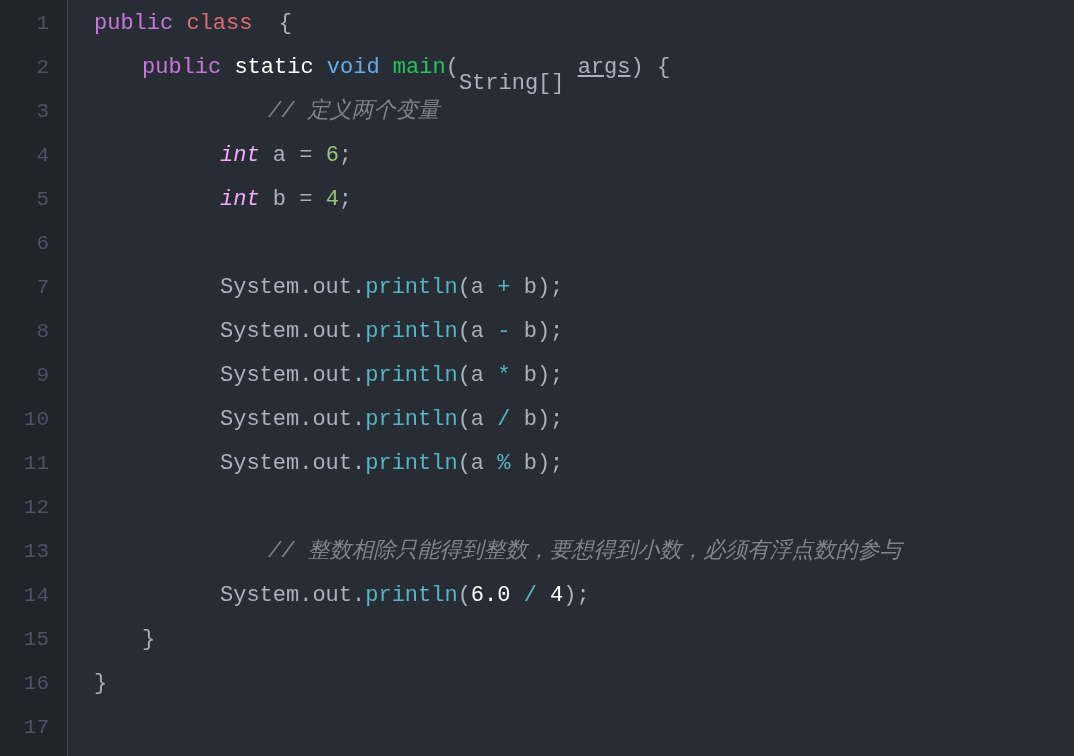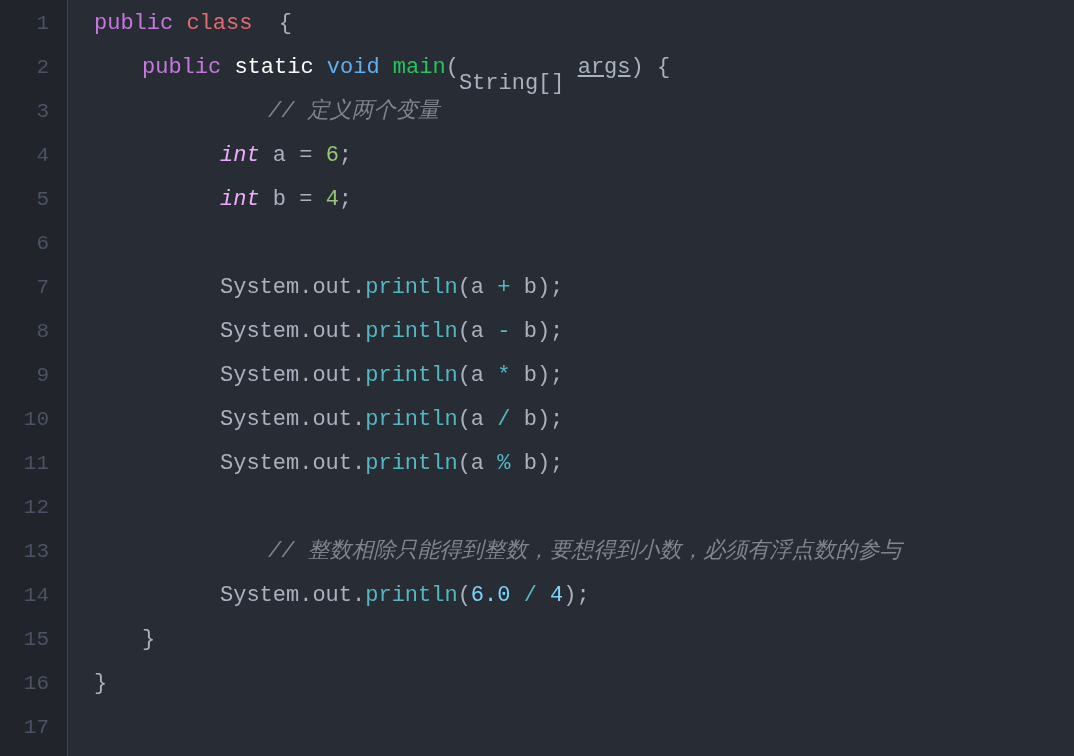--- a/index.html
+++ b/index.html
@@ -55,21 +55,21 @@
     .kw-int { color: #f0abfc; font-style: italic; }
     .type-name { color: #abb2bf; }
     .method-name { color: #22c55e; }
     .method-call { color: #56b6c2; }
     .param-type { color: #abb2bf; margin-top: 33px; }
     .param-name { color: #abb2bf; text-decoration: underline; }
     .brace { color: #abb2bf; }
     .operator { color: #abb2bf; }
     .op-arith { color: #56b6c2; }
     .number { color: #98c379; }
-    .number-lit { color: #7dd3fc; }
+    .number-lit { color: #ffffff; }
     .comment { color: #7f848e; font-style: italic; margin-left: 48px; }
     .semicolon { color: #abb2bf; }
     .dot { color: #abb2bf; }
     .paren { color: #abb2bf; }
     .ident { color: #abb2bf; }
   </style>
 </head>
 <body>
 
 <div class="editor">

